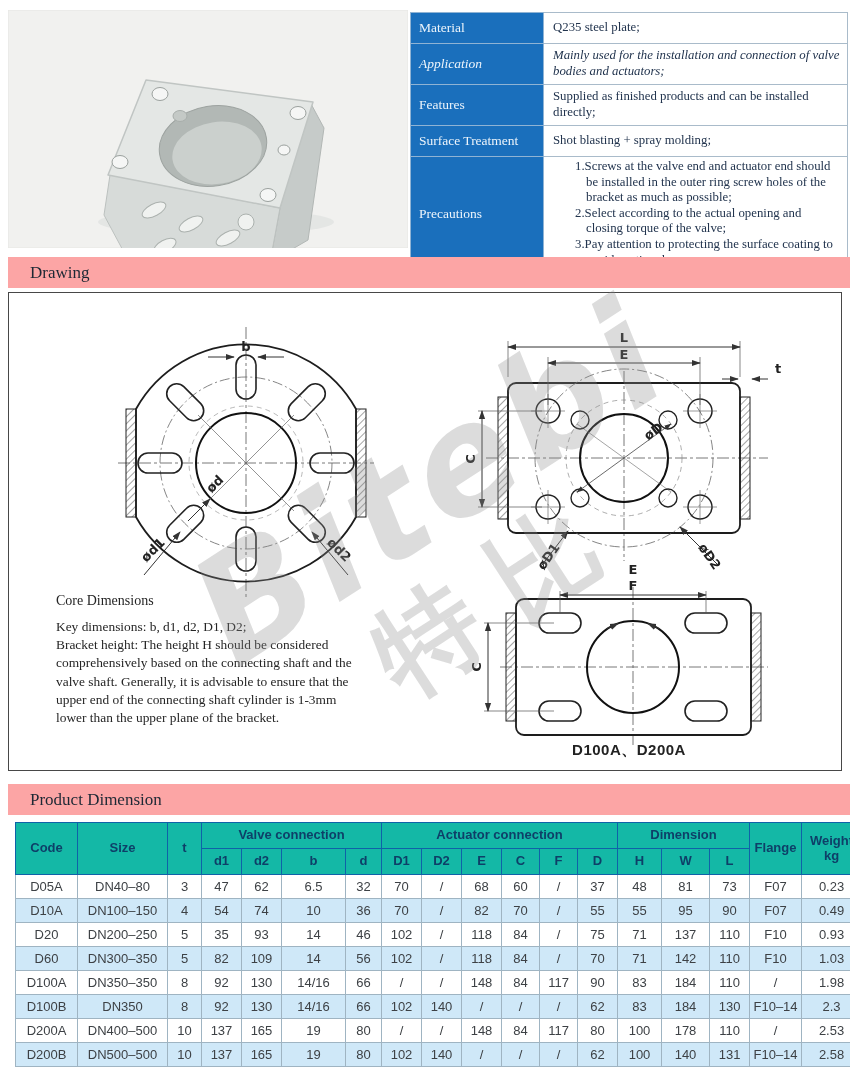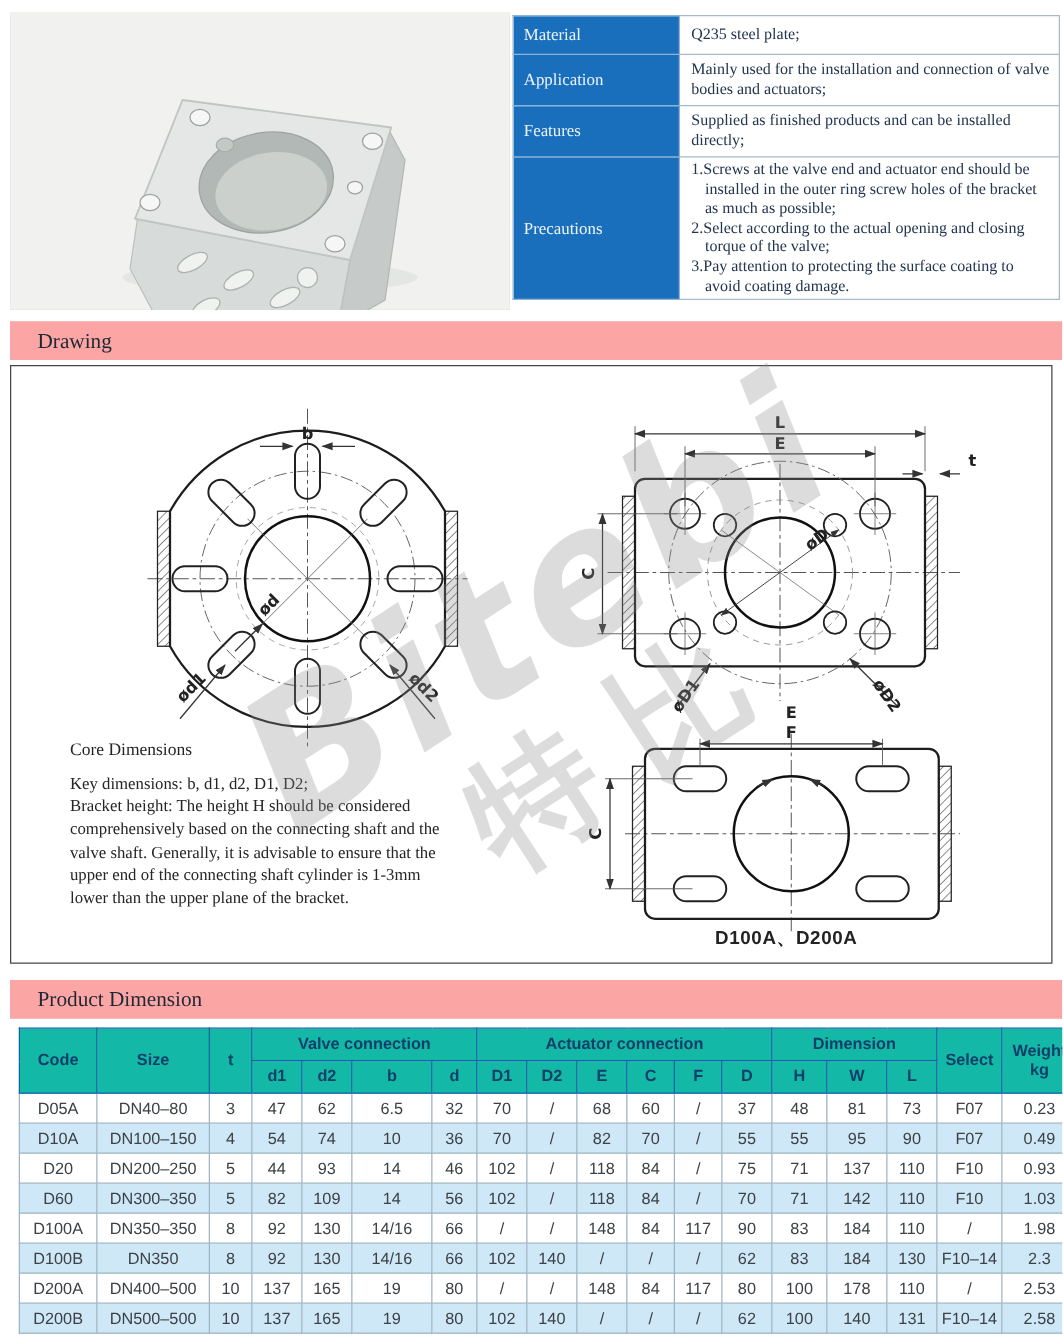--- a/index.html
+++ b/index.html
@@ -11,25 +11,25 @@
 
   
   .spec{position:absolute;left:410px;top:12px;width:438px;border-collapse:collapse;
         font-family:"Liberation Serif",serif;}
   .spec th,.spec td{border:1px solid #a9bbca;vertical-align:middle;}
   .spec th.spec-label{background:#1a6fbc;color:#ecf4fb;font-weight:normal;font-size:13.5px;
         text-align:left;padding:2px 4px 2px 8px;width:120px;border-color:#8fb3d4;}
   .spec td.spec-value{background:#fff;color:#22344e;font-size:12.8px;line-height:1.22;
         padding:2px 6px 2px 9px;border-radius:12px;}
   .spec tr:nth-child(1){height:31px;}
-  .spec tr:nth-child(2){height:41px;}
+  .spec tr:nth-child(2){height:41px;font-style:italic;}
   .spec tr:nth-child(3){height:41px;}
   .spec tr:nth-child(4){height:31px;}
   .spec tr:nth-child(5){height:87px;}
-  .spec td.hang .spec-line{padding-left:11px;text-indent:-11px;}
+  .spec td.hang .spec-line{padding-left:11px;text-indent:-11px;margin-left:22px;}
 
   
   .band{position:absolute;left:8px;width:842px;height:31px;background:#fca5a5;
         display:flex;align-items:center;box-sizing:border-box;padding-left:22px;
         font-family:"Liberation Serif",serif;font-size:17px;color:#1d2834;}
   .band-drawing{top:257px;}
   .band-dim{top:784px;}
 
   
   .drawbox{position:absolute;left:8px;top:292px;width:834px;height:479px;
@@ -101,20 +101,26 @@
         <tr>
           <th class="spec-label">Application</th>
           <td class="spec-value">
             <div class="spec-line">Mainly used for the installation and connection of valve bodies and actuators;</div>
           </td>
         </tr>
         <tr>
           <th class="spec-label">Features</th>
           <td class="spec-value">
             <div class="spec-line">Supplied as finished products and can be installed directly;</div>
+          </td>
+        </tr>
+        <tr>
+          <th class="spec-label">Surface Treatment</th>
+          <td class="spec-value">
+            <div class="spec-line">Shot blasting + spray molding;</div>
           </td>
         </tr>
         <tr>
           <th class="spec-label">Precautions</th>
           <td class="spec-value hang">
             <div class="spec-line">1.Screws at the valve end and actuator end should be installed in the outer ring screw holes of the bracket as much as possible;</div>
             <div class="spec-line">2.Select according to the actual opening and closing torque of the valve;</div>
             <div class="spec-line">3.Pay attention to protecting the surface coating to avoid coating damage.</div>
           </td>
         </tr>
@@ -307,21 +313,21 @@
         <col style="width:60px">
     </colgroup>
     <thead>
         <tr>
           <th rowspan="2">Code</th>
           <th rowspan="2">Size</th>
           <th rowspan="2">t</th>
           <th colspan="4">Valve connection</th>
           <th colspan="6">Actuator connection</th>
           <th colspan="3">Dimension</th>
-          <th rowspan="2">Select</th>
+          <th rowspan="2">Flange</th>
           <th rowspan="2">Weight kg</th>
         </tr>
         <tr>
           <th>d1</th>
           <th>d2</th>
           <th>b</th>
           <th>d</th>
           <th>D1</th>
           <th>D2</th>
           <th>E</th>
@@ -371,21 +377,21 @@
           <td>55</td>
           <td>95</td>
           <td>90</td>
           <td>F07</td>
           <td>0.49</td>
         </tr>
         <tr>
           <td>D20</td>
           <td>DN200–250</td>
           <td>5</td>
-          <td>44</td>
+          <td>35</td>
           <td>93</td>
           <td>14</td>
           <td>46</td>
           <td>102</td>
           <td>/</td>
           <td>118</td>
           <td>84</td>
           <td>/</td>
           <td>75</td>
           <td>71</td>

